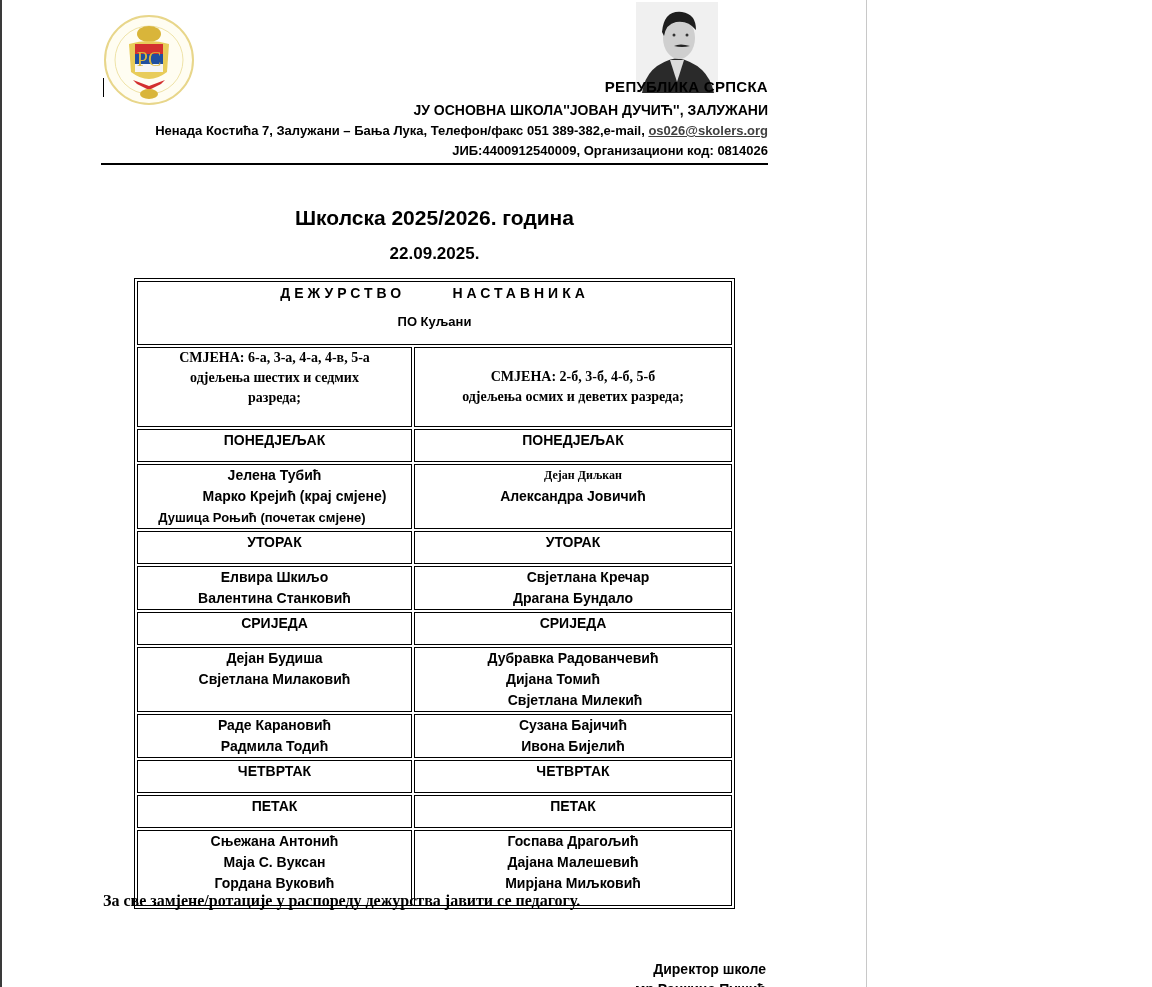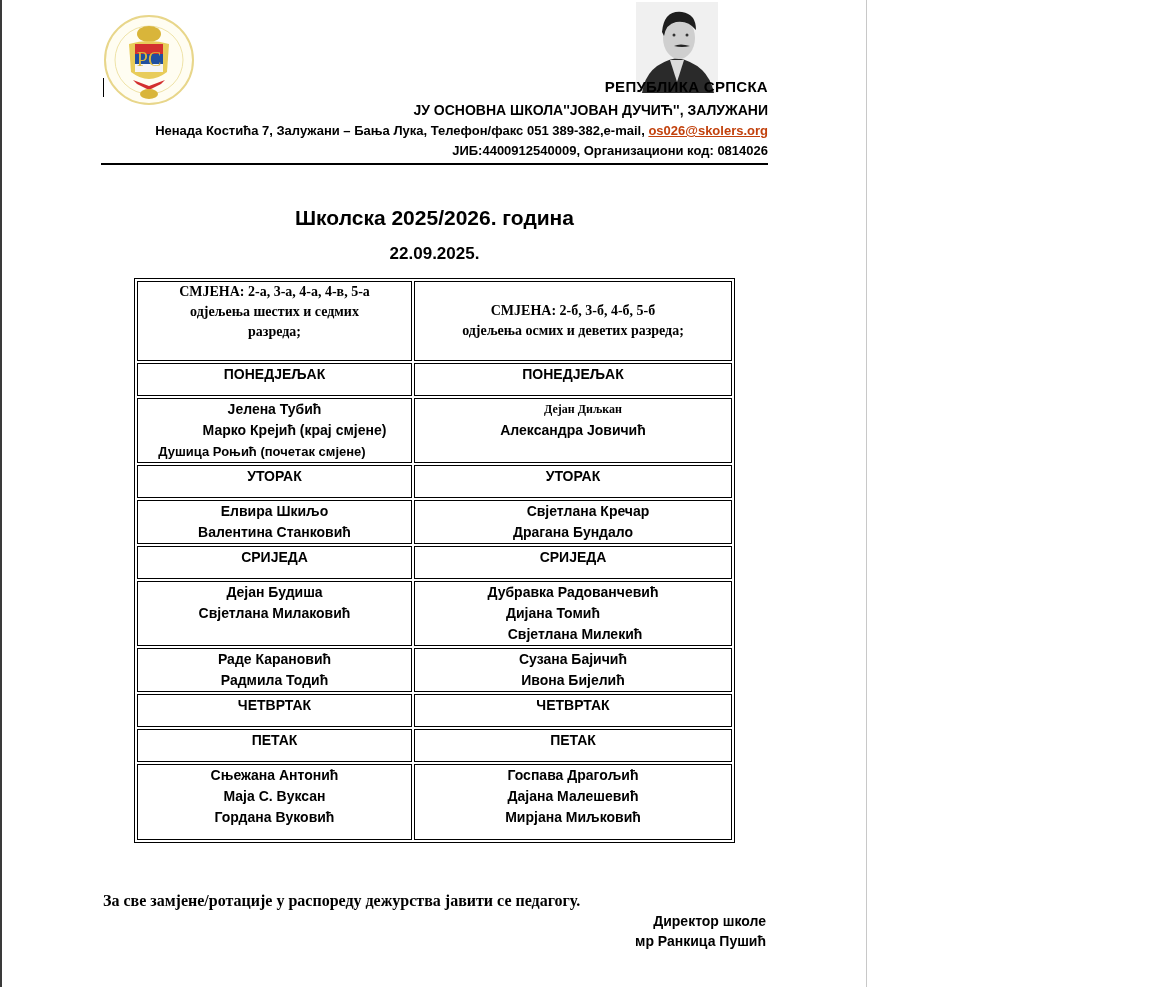--- a/index.html
+++ b/index.html
@@ -9,41 +9,41 @@
 
   .crest { position: absolute; left: 103px; top: 14px; width: 92px; height: 92px; }
   .portrait { position: absolute; left: 636px; top: 2px; width: 82px; height: 91px; background: #f2f2f2; overflow: hidden; }
   .cursor { position: absolute; left: 103px; top: 78px; width: 1px; height: 19px; background: #000; }
 
   .hdr { position: absolute; left: 101px; width: 667px; text-align: right; font-weight: bold; }
   .hdr1 { top: 78px; font-size: 15px; letter-spacing: 0.3px; }
   .hdr2 { top: 102px; font-size: 14px; }
   .hdr3 { top: 123px; font-size: 13px; }
   .hdr4 { top: 143px; font-size: 13px; }
-  .hdr3 a { color: #c2410c; text-decoration: underline; }
+  .hdr3 a { color: #404040; text-decoration: underline; }
   .rule { position: absolute; left: 101px; top: 163px; width: 667px; height: 2px; background: #000; }
 
   .year { position: absolute; left: 101px; width: 667px; text-align: center; font-weight: bold; font-size: 21px; top: 206px; }
   .date { position: absolute; left: 101px; width: 667px; text-align: center; font-weight: bold; font-size: 17px; top: 244px; }
 
   table.duty { position: absolute; left: 134px; top: 278px; width: 601px; border-collapse: separate; border-spacing: 2px; border: 1px solid #000; }
   table.duty td { border: 1px solid #000; text-align: center; vertical-align: top; padding: 0; font-weight: bold; font-size: 14px; }
   .title-cell { height: 62px; }
   .title-main { margin-top: 3px; letter-spacing: 4px; font-size: 14px; }
   .title-sub { margin-top: 13px; font-size: 13px; }
   .shift-cell { font-family: "Liberation Serif", serif; font-size: 16px; line-height: 20px; height: 78px; }
   .shift-left { width: 273px; padding-top: 0; }
   .shift-right { vertical-align: middle !important; }
   .day-cell { height: 31px; font-size: 14px; line-height: 20px; }
   .names { font-size: 14px; line-height: 21px; }
   .n-small { font-size: 13px; }
   .serif-name { font-family: "Liberation Serif", serif; font-size: 12px; }
 
   .footnote { position: absolute; left: 103px; top: 892px; font-family: "Liberation Serif", serif; font-weight: bold; font-size: 16px; }
-  .sign { position: absolute; right: 386px; text-align: right; font-weight: bold; font-size: 14px; }
+  .sign { position: absolute; right: 386px; text-align: right; font-weight: bold; font-size: 14px; margin-top: 48px; }
   .sign1 { top: 913px; }
   .sign2 { top: 933px; }
 </style>
 </head>
 <body>
 
 <div class="left-edge"></div>
 <div class="page-edge"></div>
 
 <div class="crest">
@@ -80,23 +80,29 @@
 <div class="hdr hdr2">ЈУ ОСНОВНА ШКОЛА''ЈОВАН ДУЧИЋ'', ЗАЛУЖАНИ</div>
 <div class="hdr hdr3"><span>Ненада Костића 7, Залужани – Бања Лука, Телефон/факс 051 389-382,e-mail, </span><a>os026@skolers.org</a></div>
 <div class="hdr hdr4">ЈИБ:4400912540009, Организациони код: 0814026</div>
 <div class="rule"></div>
 
 <div class="year">Школска 2025/2026. година</div>
 <div class="date">22.09.2025.</div>
 
 <table class="duty">
   <tbody>
+      <tr>
+    <td class="title-cell" colspan="2">
+      <div class="title-main" style="white-space:pre;">ДЕЖУРСТВО      НАСТАВНИКА</div>
+      <div class="title-sub">ПО Куљани</div>
+    </td>
+  </tr>
   <tr>
     <td class="shift-cell shift-left">
-      <div>СМЈЕНА: 2-а,  3-а, 4-а, 4-в, 5-а</div>
+      <div>СМЈЕНА: 6-а,  3-а, 4-а, 4-в, 5-а</div>
       <div>одјељења шестих и седмих</div>
       <div>разреда;</div>
     </td>
     <td class="shift-cell shift-right">
       <div>СМЈЕНА: 2-б, 3-б, 4-б, 5-б</div>
       <div>одјељења осмих и деветих разреда;</div>
     </td>
   </tr>
 
   <tr>

